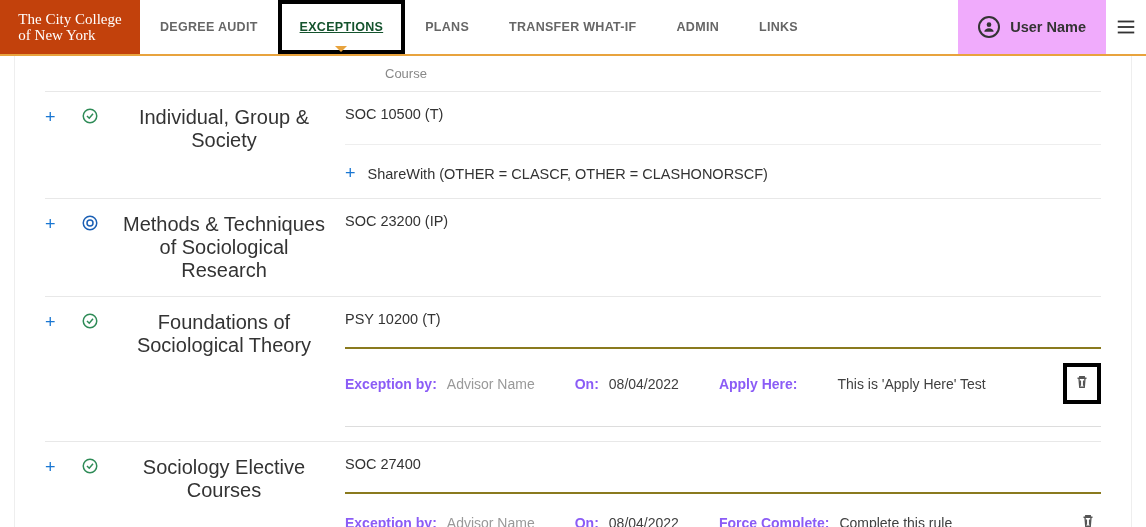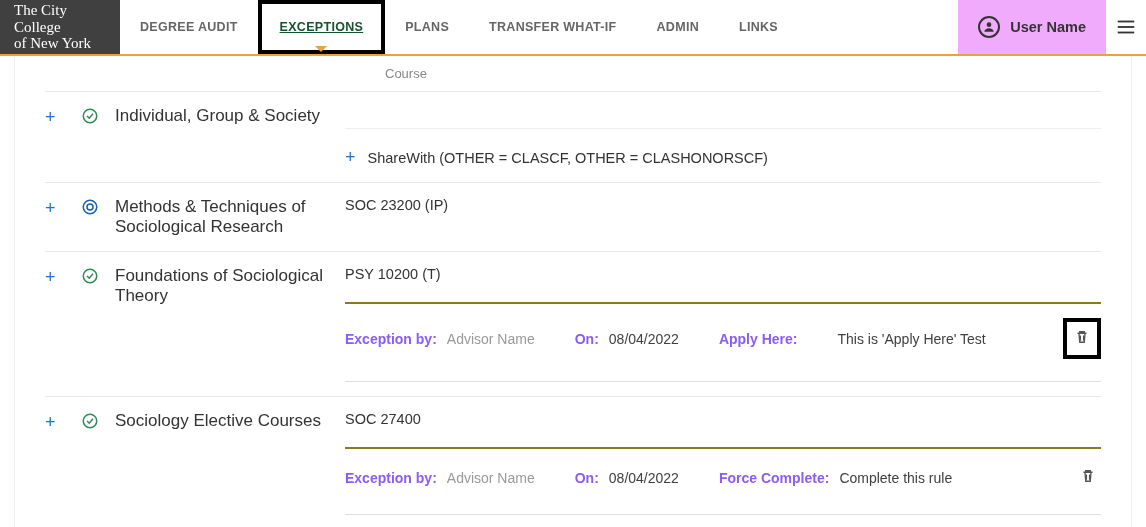--- a/index.html
+++ b/index.html
@@ -1,38 +1,38 @@
 <!DOCTYPE html>
 <html><head>
   <meta charset="utf-8">
   <style>
     * { margin: 0; padding: 0; box-sizing: border-box; }
     body { font-family: -apple-system, BlinkMacSystemFont, "Segoe UI", sans-serif; background: #fff; color: #333; }
     .topbar { display: flex; align-items: stretch; height: 56px; border-bottom: 2px solid #e8a33d; }
-    .logo-block { background: #404040; color: #fff; width: 120px; display: flex; align-items: center; justify-content: center; font-family: Georgia, serif; font-size: 15px; line-height: 1.1; padding: 0 14px; }
+    .logo-block { background: #c2410c; color: #fff; width: 140px; display: flex; align-items: center; justify-content: center; font-family: Georgia, serif; font-size: 15px; line-height: 1.1; padding: 0 14px; }
     .nav-tabs { display: flex; align-items: stretch; }
     .nav-tab { display: flex; align-items: center; padding: 0 20px; font-size: 12.5px; font-weight: 600; color: #666; letter-spacing: 0.3px; cursor: pointer; position: relative; }
     .nav-tab.active { color: #14532d; text-decoration: underline; }
     .nav-tab.active::after { content:""; position:absolute; bottom:-2px; left:50%; transform:translateX(-50%); width:0; height:0; border-left:6px solid transparent; border-right:6px solid transparent; border-top:6px solid #e8a33d; }
     .tab-highlight { border: 4px solid #000; padding: 0 18px !important; }
     .spacer { flex: 1; }
     .user-block { display: flex; align-items: center; gap: 10px; padding: 0 20px; background: #f0abfc; }
     .user-icon { width: 22px; height: 22px; border: 2px solid #333; border-radius: 50%; display: flex; align-items: center; justify-content: center; }
     .user-icon svg { width: 14px; height: 14px; }
     .user-name { font-weight: 700; font-size: 14.5px; }
     .hamburger { display:flex; align-items:center; justify-content:center; width:40px; cursor:pointer; }
     .hamburger svg { width:22px; height:22px; }
     .content { padding: 0 30px 30px 30px; background:#fff; margin: 0 14px; border: 1px solid #eee; border-top:none; }
     .course-header { font-size: 13px; color: #888; padding: 10px 0 10px 340px; }
     .req-row { display: flex; align-items: flex-start; border-top: 1px solid #e8e8e8; padding: 14px 0; }
     .req-row:first-of-type { border-top: 1px solid #e8e8e8; }
     .plus-btn { width: 24px; color: #1976d2; font-size: 18px; font-weight: 400; cursor: pointer; margin-right: 12px; margin-top:1px; }
     .status-icon { width: 20px; margin-right: 14px; margin-top:1px; }
     .status-icon svg { width:18px; height:18px; }
-    .req-title { width: 230px; font-size: 17px; color: #333; padding-right: 12px; }
+    .req-title { width: 230px; font-size: 20px; color: #333; padding-right: 12px; text-align: center; }
     .req-body { flex: 1; }
     .course-text { font-size: 14.5px; color: #333; }
     .sharewith { display: flex; align-items: center; gap: 12px; margin-top: 22px; padding-top: 18px; border-top: 1px solid #eee; color: #333; font-size: 14.5px; }
     .sharewith .plus-inline { color: #1976d2; font-size: 18px; }
     .exception-block { border-top: 2px solid #8a7a1e; margin-top: 20px; padding: 14px 0 4px 0; display: flex; align-items: center; gap: 10px; font-size: 14px; border-bottom: 1px solid #ddd; padding-bottom: 22px; }
     .exc-label { color: #8b5cf6; font-weight: 700; }
     .exc-val { color: #999; }
     .exc-val2 { color: #404040; }
     .exc-gap { width: 20px; }
     .trash-btn { margin-left: auto; cursor: pointer; color: #555; padding: 4px; }
@@ -84,20 +84,21 @@
   <div class="req-row">
     <div class="plus-btn">+</div>
     <div class="status-icon">
       <svg viewBox="0 0 24 24">
           <circle cx="12" cy="12" r="9" class="check-green"></circle>
           <path d="M8 12l3 3 5-6" class="check-green"></path>
         </svg>
     </div>
     <div class="req-title">Individual, Group &amp; Society</div>
     <div class="req-body">
+      <div class="course-text">SOC 10500 (T)</div>
       <div class="sharewith">
         <span class="plus-inline">+</span>
         <span>ShareWith (OTHER = CLASCF, OTHER = CLASHONORSCF)</span>
       </div>
     </div>
   </div>
 
   <div class="req-row">
     <div class="plus-btn">+</div>
     <div class="status-icon">

